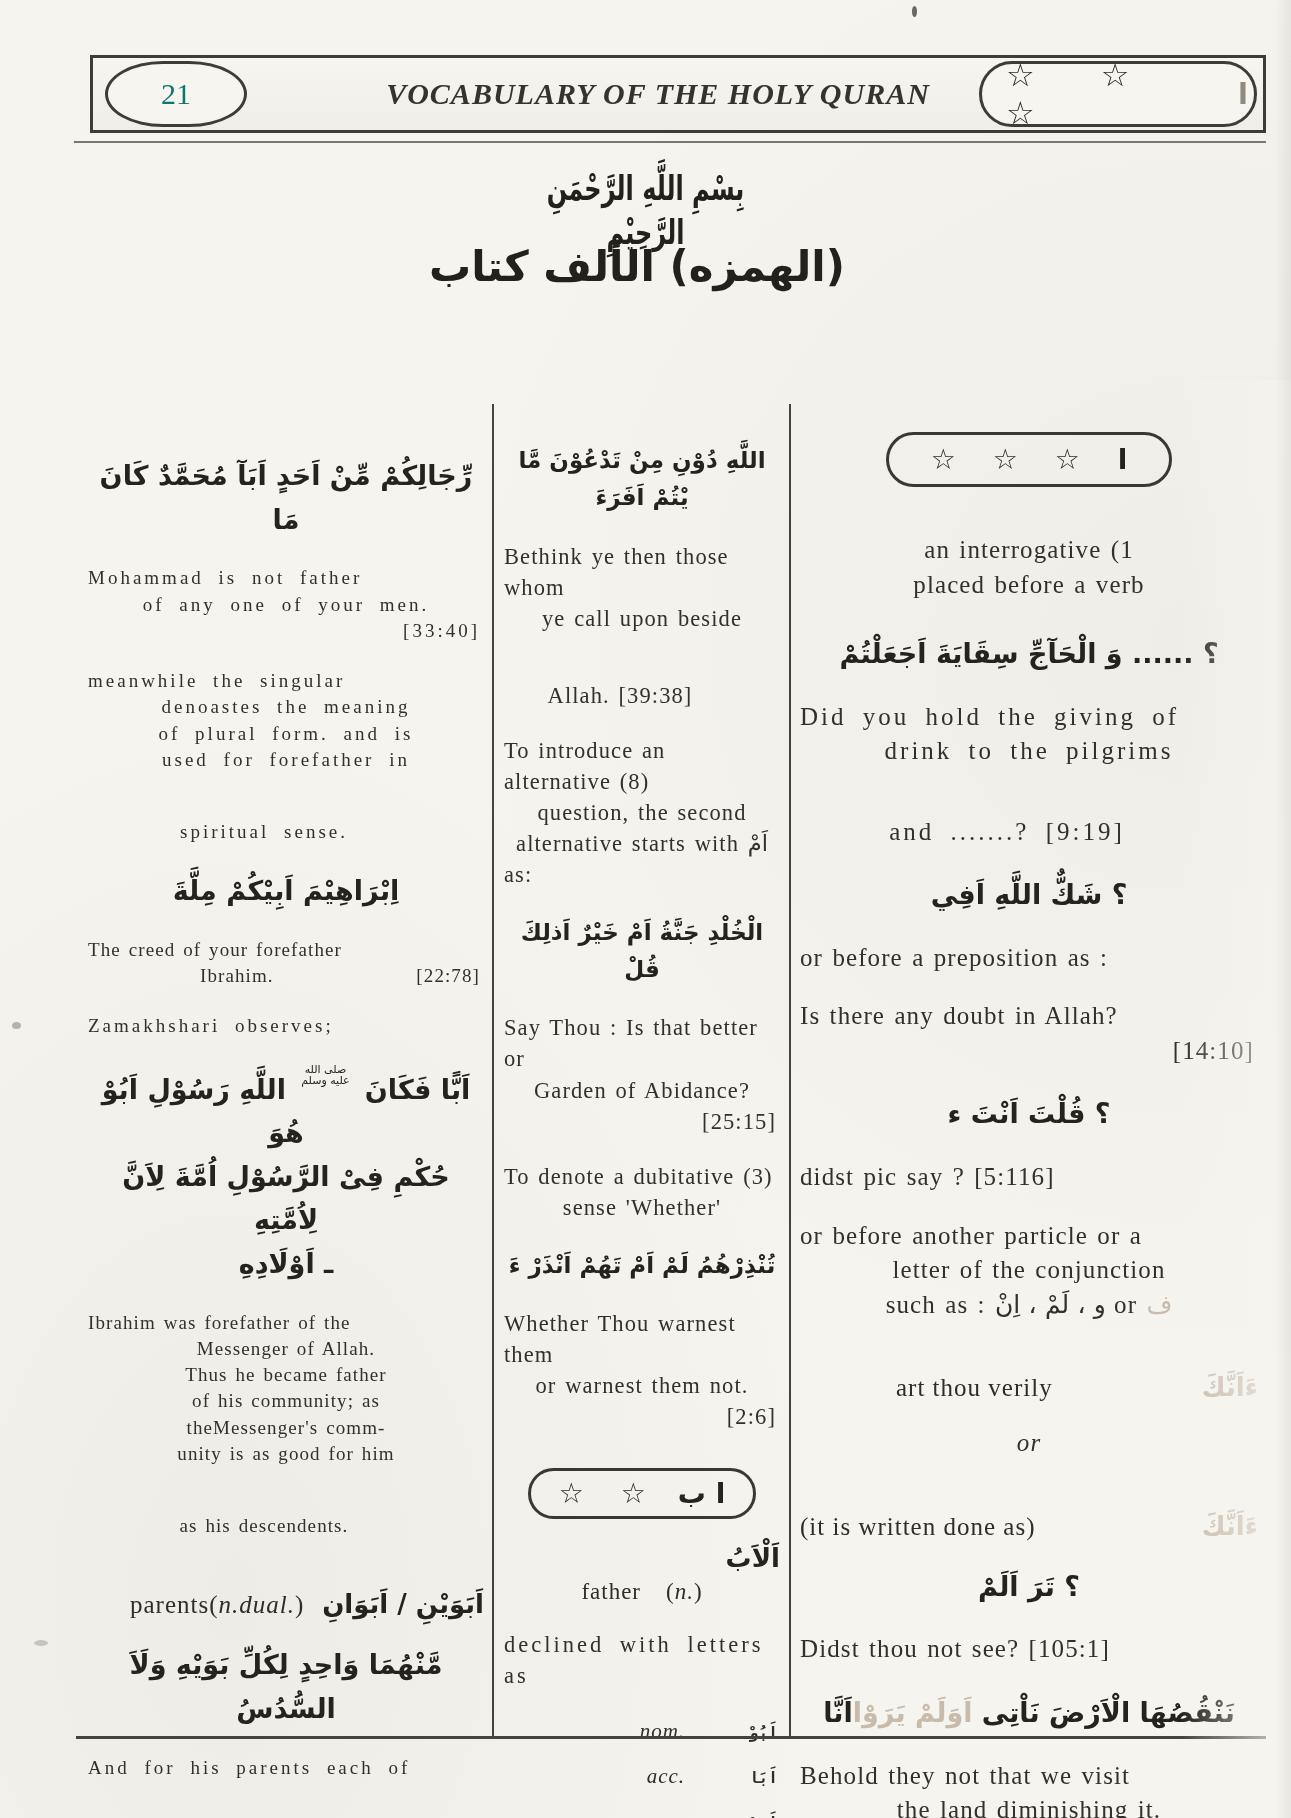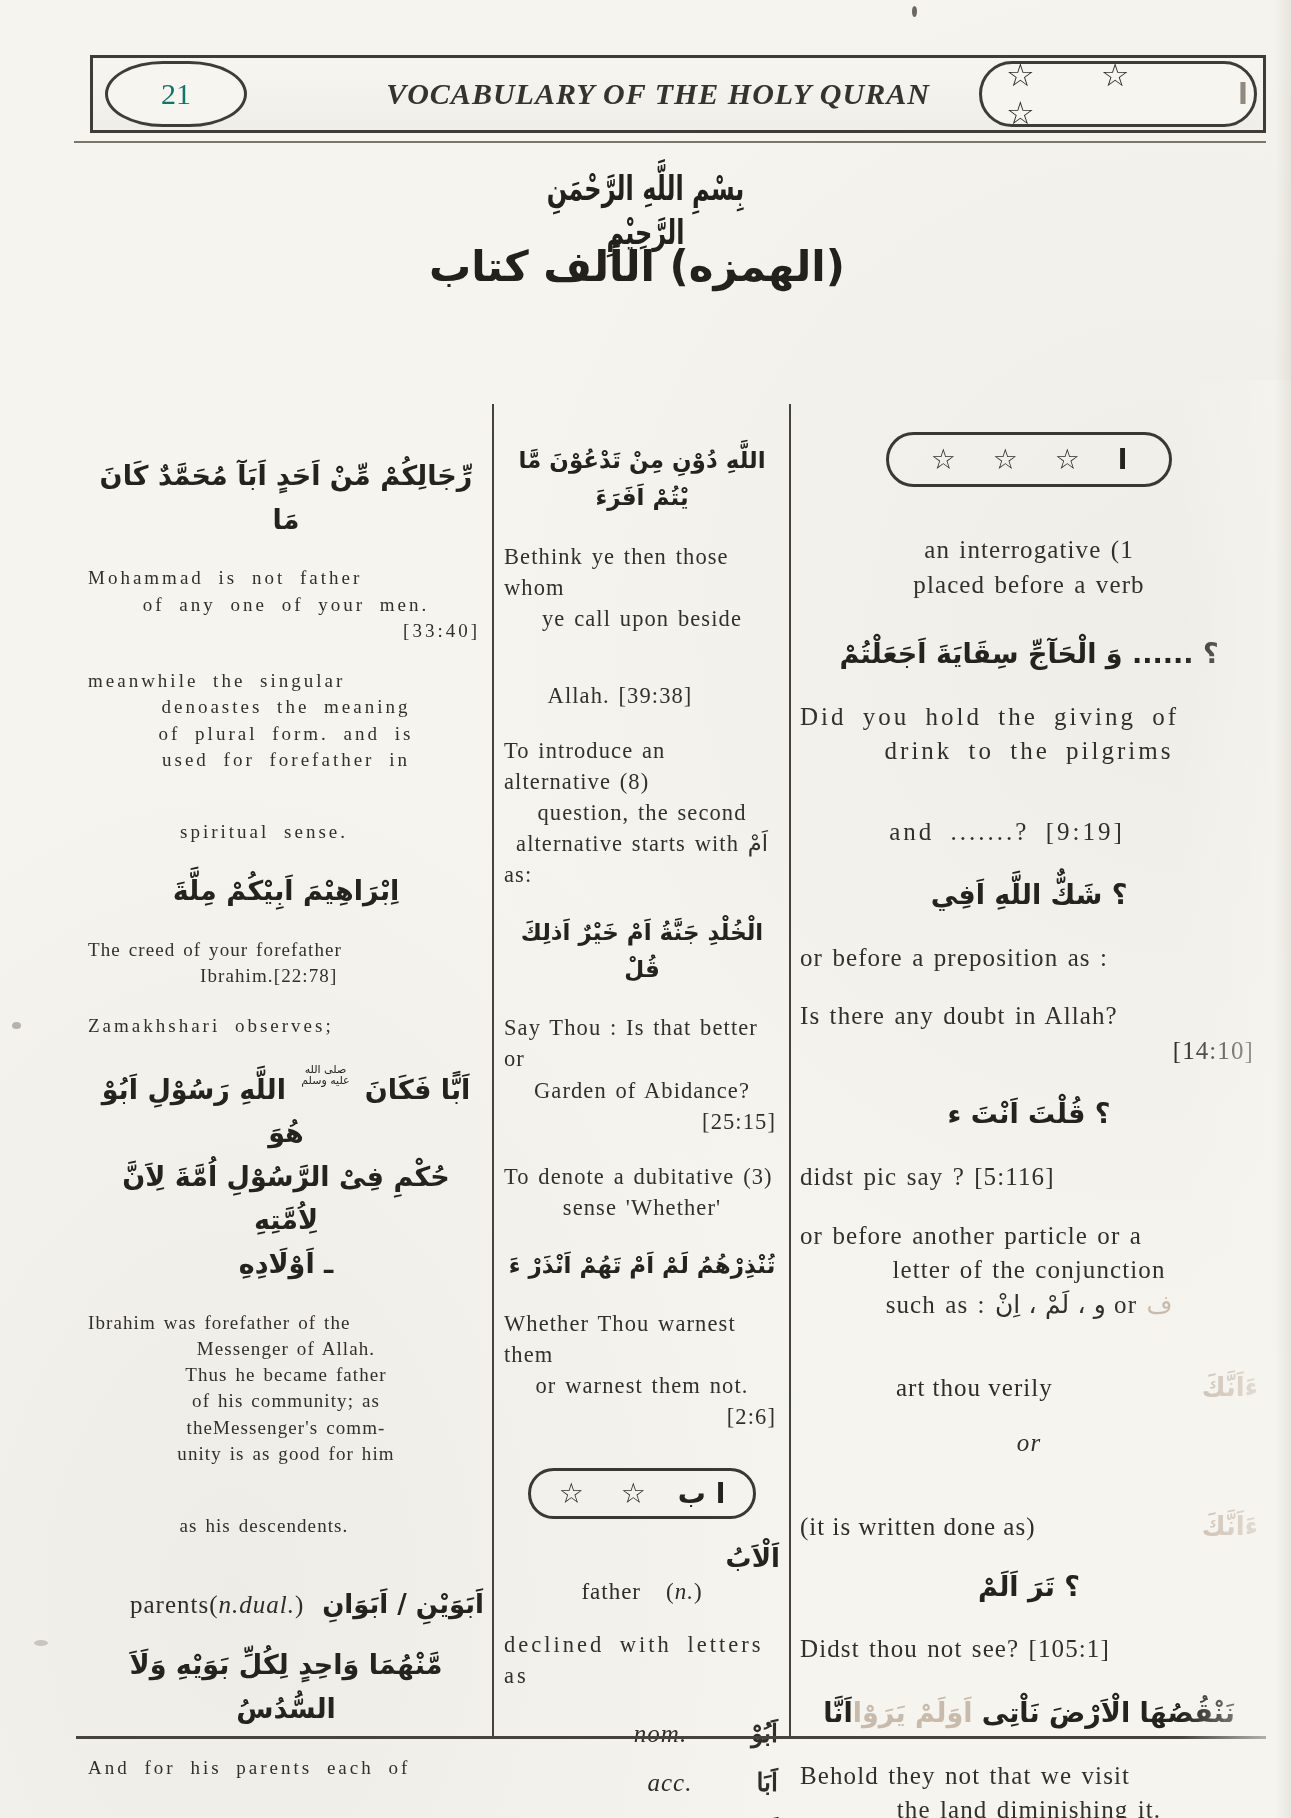--- a/index.html
+++ b/index.html
@@ -46,21 +46,21 @@
   .block{margin:24px 0;}
   .en-line{line-height:1.38;letter-spacing:1.1px;word-spacing:2px;color:#32302a;}
   .col-left  .en-line{font-size:19px;}
   .col-middle .en-line{font-size:22.5px;}
   .col-right .en-line{font-size:25px;}
   .wide .en-line{letter-spacing:3px;word-spacing:7px;}
   .al-l{text-align:left;}
   .al-c{text-align:center;}
   .al-r{text-align:right;padding-right:4px;}
   .al-cl{text-align:center;padding-right:44px;margin-top:46px;}
-  .al-split{display:flex;justify-content:flex-start;padding-left:112px;padding-right:4px;}
+  .al-split{display:flex;justify-content:space-between;padding-left:112px;padding-right:4px;gap:20px;}
   .ar-line{font-family:"DejaVu Sans",sans-serif;font-weight:bold;text-align:center;line-height:1.62;color:#25231e;}
   .col-left  .ar-line{font-size:27px;}
   .col-middle .ar-line{font-size:23px;}
   .col-right .ar-line{font-size:27px;}
   .sal{display:inline-block;font-size:11px;font-weight:normal;line-height:1.05;max-width:60px;
     vertical-align:14px;letter-spacing:0;white-space:normal;text-align:center;}
   .pair{display:flex;align-items:baseline;justify-content:space-between;}
   .pair-en{letter-spacing:1px;margin-top:28px;}
   .col-left .pair-en,.col-right .pair-en{font-size:25px;}
   .col-middle .pair-en{font-size:23px;}
@@ -70,22 +70,22 @@
   .pair.center .pair-ar{position:absolute;right:0;top:-8px;}
   .pair.verily{padding-left:96px;}
   .badge-wrap{text-align:center;}
   .badge{display:inline-flex;align-items:center;gap:18px;border:3px solid #3a3832;border-radius:999px;
     padding:6px 28px;background:transparent;}
   .badge .stars{font-family:"DejaVu Sans",sans-serif;font-size:28px;letter-spacing:14px;color:#2e2c27;}
   .badge .bletter{font-family:"DejaVu Sans",sans-serif;font-size:28px;font-weight:bold;color:#25231e;}
   .col-right .badge{padding:8px 42px;gap:24px;}
   .decl{padding-right:2px;}
   .decl-row{display:flex;justify-content:flex-end;align-items:baseline;gap:64px;margin:20px 0;}
-  .decl-en{font-style:italic;font-size:25px;letter-spacing:1px;}
-  .decl-ar{font-family:Liberation Serif, serif;font-weight:bold;font-size:25px;}
+  .decl-en{font-style:italic;font-size:21px;letter-spacing:1px;}
+  .decl-ar{font-family:Liberation Mono, monospace;font-weight:bold;font-size:16px;}
   .it{font-style:italic;}
   .faint{color:#c9bbab;}
   .fade-right{position:absolute;top:380px;right:0;width:110px;height:1360px;
     background:linear-gradient(to right,rgba(245,244,239,0),rgba(245,244,239,0.8));pointer-events:none;}
   .edge-shade{position:absolute;top:0;right:0;width:16px;height:100%;
     background:linear-gradient(to right,rgba(0,0,0,0),rgba(90,80,60,0.09));pointer-events:none;}
   .speck{position:absolute;background:#6b675e;border-radius:50%;filter:blur(0.6px);}
 </style>
 </head>
 <body>

